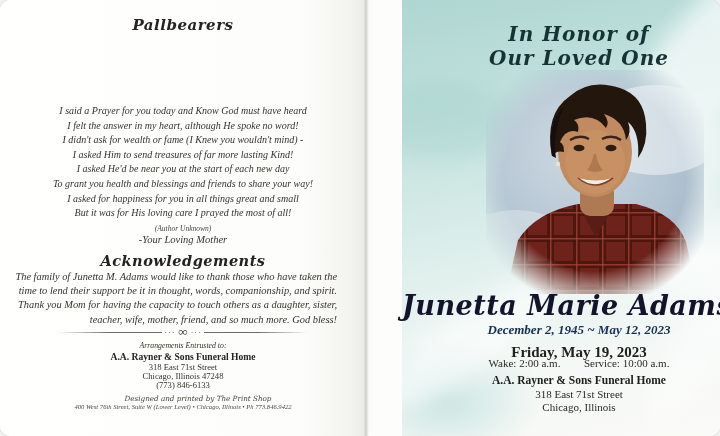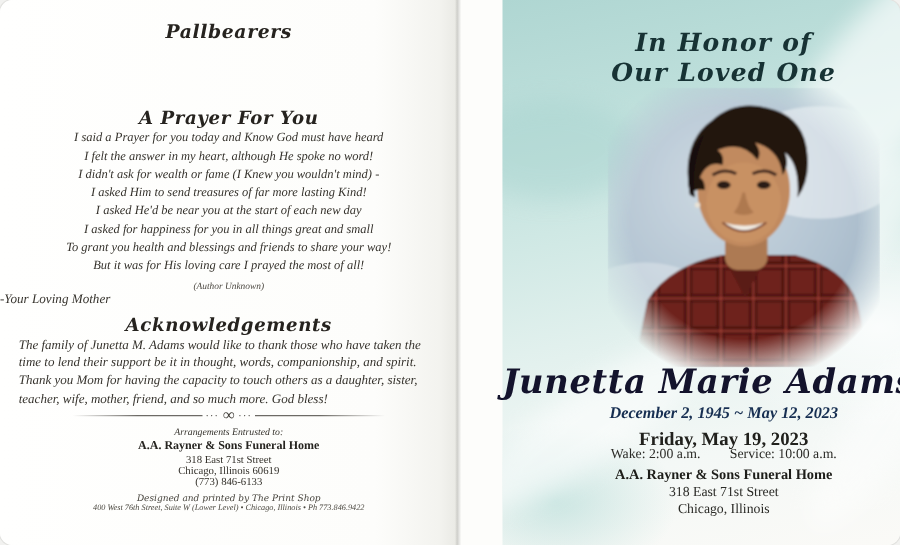--- a/index.html
+++ b/index.html
@@ -30,42 +30,42 @@
   .pall-row{display:flex;justify-content:space-between;height:15px;}
   .pall-name{
     font-variant:small-caps;font-size:9.5px;letter-spacing:.3px;color:#3a362f;
     font-weight:bold;
   }
   .prayer-title{position:absolute;left:0;width:366px;top:86px;font-size:14.5px;}
   .prayer-lines{position:absolute;left:0;top:104px;width:366px;text-align:center;}
   .prayer-line{font-style:italic;font-size:10px;line-height:14.6px;color:#35322c;}
   .attribution{position:absolute;left:0;width:366px;top:224px;text-align:center;
     font-style:italic;font-size:7.5px;color:#4a463f;}
-  .signature{position:absolute;left:0;width:366px;top:234px;text-align:left;
+  .signature{position:absolute;left:0;width:366px;top:234px;text-align:center;
     font-style:italic;font-size:10.5px;color:#35322c;}
   .ack-title{position:absolute;left:0;width:366px;top:252px;font-size:14.5px;}
   .ack-text{
-    position:absolute;left:15px;top:270px;width:332px;text-align:left;
+    position:absolute;left:5px;top:270px;width:332px;text-align:right;
     font-style:italic;font-size:10.4px;line-height:14.2px;color:#35322c;
   }
   .divider{
     position:absolute;left:58px;top:326px;width:250px;height:12px;
     display:flex;align-items:center;justify-content:center;color:#3c3933;
   }
   .divider .line{flex:1;height:1px;background:linear-gradient(90deg,rgba(60,57,51,0),rgba(60,57,51,.75),rgba(60,57,51,.75));}
   .divider .line.rt{background:linear-gradient(90deg,rgba(60,57,51,.75),rgba(60,57,51,.75),rgba(60,57,51,0));}
   .divider .dots{font-size:8px;letter-spacing:1px;margin:0 2px;}
   .divider .glyph{font-size:13px;font-weight:bold;line-height:10px;margin:0 1px;}
   .arr{position:absolute;left:0;width:366px;text-align:center;color:#33302a;}
   .arr-label{top:341px;font-style:italic;font-size:7.8px;}
   .arr-name{top:351px;font-weight:bold;font-size:9.6px;color:#262420;}
   .arr-a1{top:362px;font-size:8.6px;}
   .arr-a2{top:371px;font-size:8.6px;}
   .arr-ph{top:380px;font-size:8.6px;}
-  .print-1{top:394px;font-family:"DejaVu Serif",serif;font-style:italic;font-size:7.2px;color:#45423b;}
+  .print-1{top:394px;font-family:"DejaVu Serif",serif;font-style:italic;font-size:7.2px;color:#45423b;margin-left:15px;}
   .print-2{top:403px;font-style:italic;font-size:6.6px;color:#4a473f;}
   
   .right-page{
     position:absolute;left:366px;top:0;width:354px;height:436px;
     background:
       radial-gradient(140px 90px at 12% 92%, rgba(168,214,209,.55), rgba(168,214,209,0) 70%),
       radial-gradient(200px 120px at 85% 60%, rgba(255,255,255,.8), rgba(255,255,255,0) 70%),
       linear-gradient(168deg,#afd6d2 0%,#bcdeda 18%,#cfe8e4 38%,#e3f1ee 58%,#f4f8f6 78%,#fbfaf7 100%);
     color:#23211e;
     margin-left:36px;
@@ -100,51 +100,50 @@
 <body>
 
 <div class="stage">
   <div class="card">
 
     <div class="left-page">
 
       <div class="script-h pall-title">Pallbearers</div>
 
 
-      <div class="script-h prayer-title">A Prayer For You</div>
 
       <div class="prayer-lines">
         <div class="prayer-line">I said a Prayer for you today and Know God must have heard</div>
         <div class="prayer-line">I felt the answer in my heart, although He spoke no word!</div>
         <div class="prayer-line">I didn't ask for wealth or fame (I Knew you wouldn't mind) -</div>
         <div class="prayer-line">I asked Him to send treasures of far more lasting Kind!</div>
         <div class="prayer-line">I asked He'd be near you at the start of each new day</div>
+        <div class="prayer-line">To grant you health and blessings and friends to share your way!</div>
         <div class="prayer-line">I asked for happiness for you in all things great and small</div>
-        <div class="prayer-line">To grant you health and blessings and friends to share your way!</div>
         <div class="prayer-line">But it was for His loving care I prayed the most of all!</div>
       </div>
 
       <div class="attribution">(Author Unknown)</div>
       <div class="signature">-Your Loving Mother</div>
 
       <div class="script-h ack-title">Acknowledgements</div>
       <div class="ack-text">The family of Junetta M. Adams would like to thank those who have taken the time to lend their support be it in thought, words, companionship, and spirit. Thank you Mom for having the capacity to touch others as a daughter, sister, teacher, wife, mother, friend, and so much more.  God bless!</div>
 
       <div class="divider">
         <span class="line"></span>
         <span class="dots">···</span>
         <span class="glyph">∞</span>
         <span class="dots">···</span>
         <span class="line rt"></span>
       </div>
 
       <div class="arr arr-label">Arrangements Entrusted to:</div>
       <div class="arr arr-name">A.A. Rayner &amp; Sons Funeral Home</div>
       <div class="arr arr-a1">318 East 71st Street</div>
-      <div class="arr arr-a2">Chicago, Illinois 60619</div>
+      <div class="arr arr-a2">Chicago, Illinois 47248</div>
       <div class="arr arr-ph">(773) 846-6133</div>
 
       <div class="arr print-1">Designed and printed by The Print Shop</div>
       <div class="arr print-2">400 West 76th Street, Suite W (Lower Level) • Chicago, Illinois • Ph 773.846.9422</div>
     </div>
 
     <div class="right-page">
 
       <svg class="feathers" viewBox="0 0 354 436" xmlns="http://www.w3.org/2000/svg">
         <defs>

